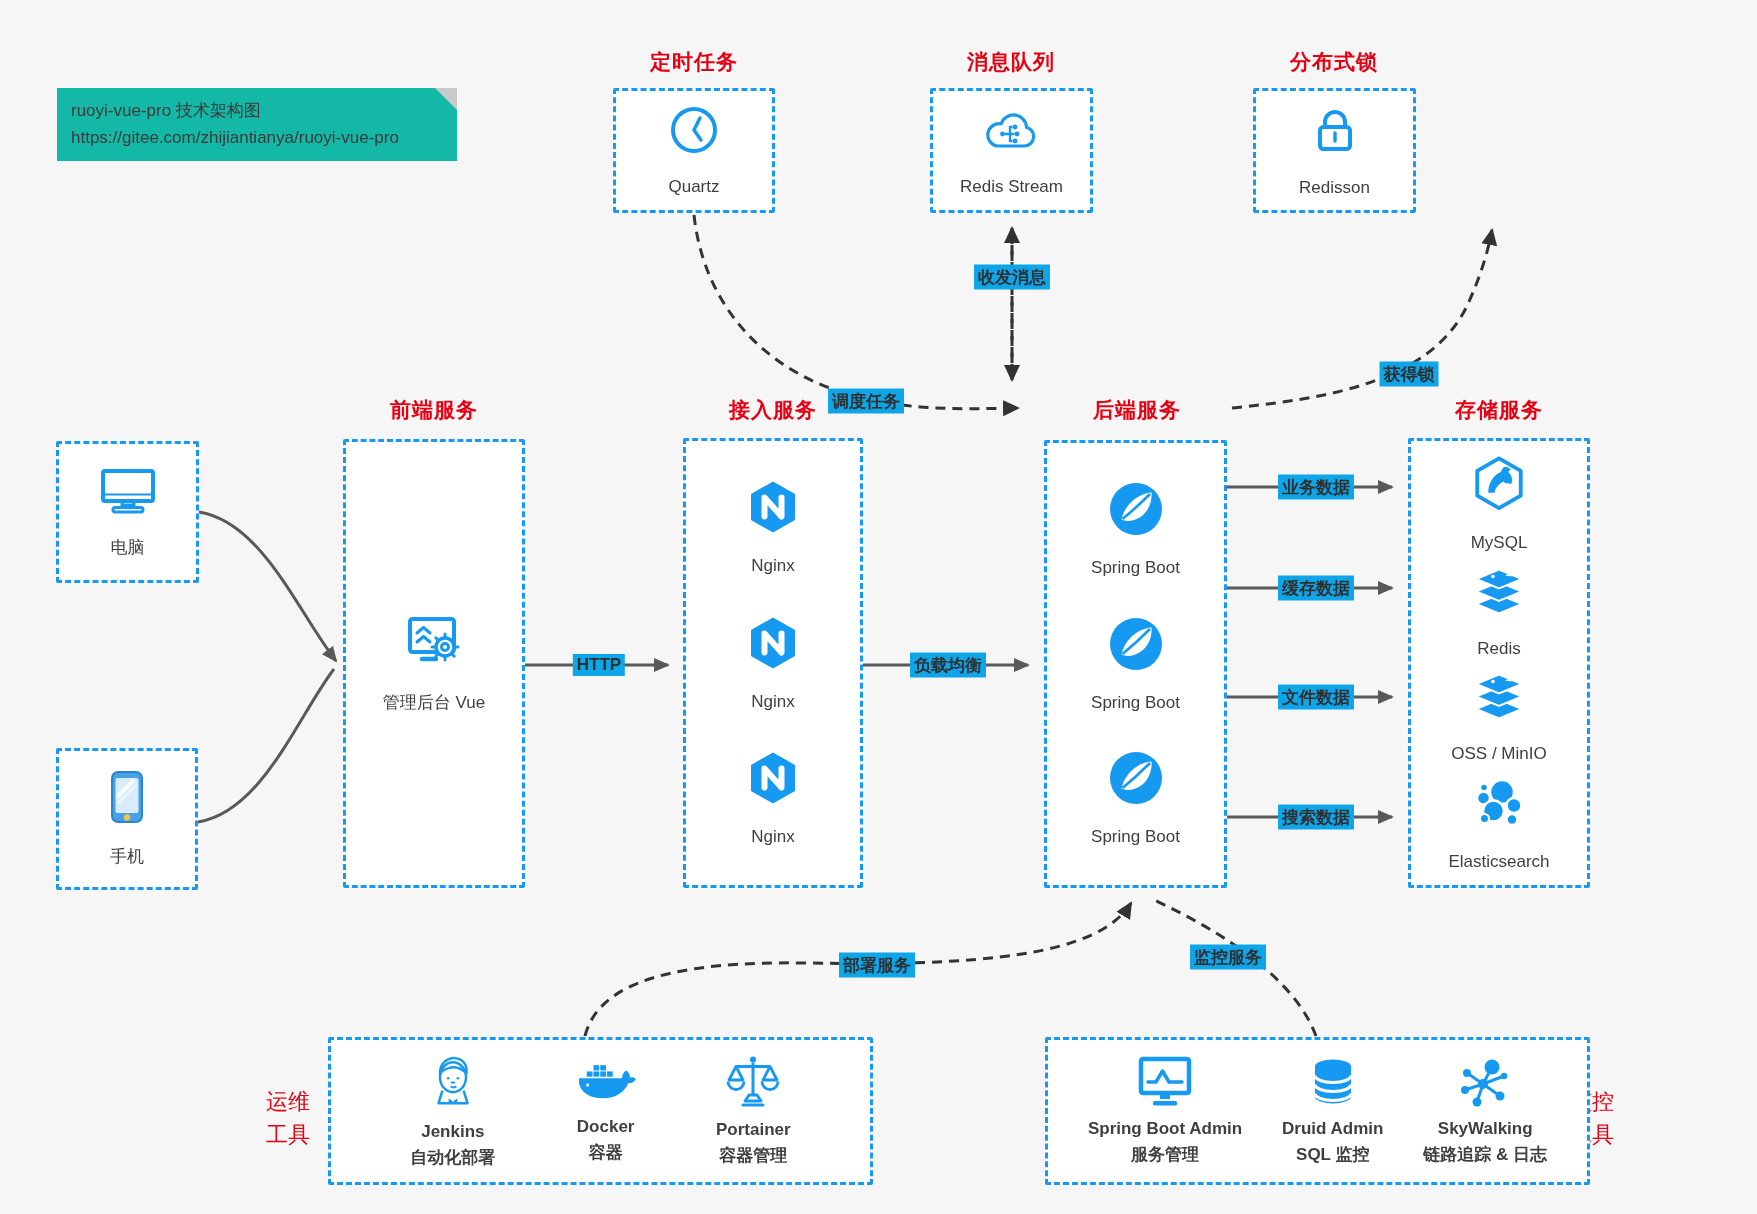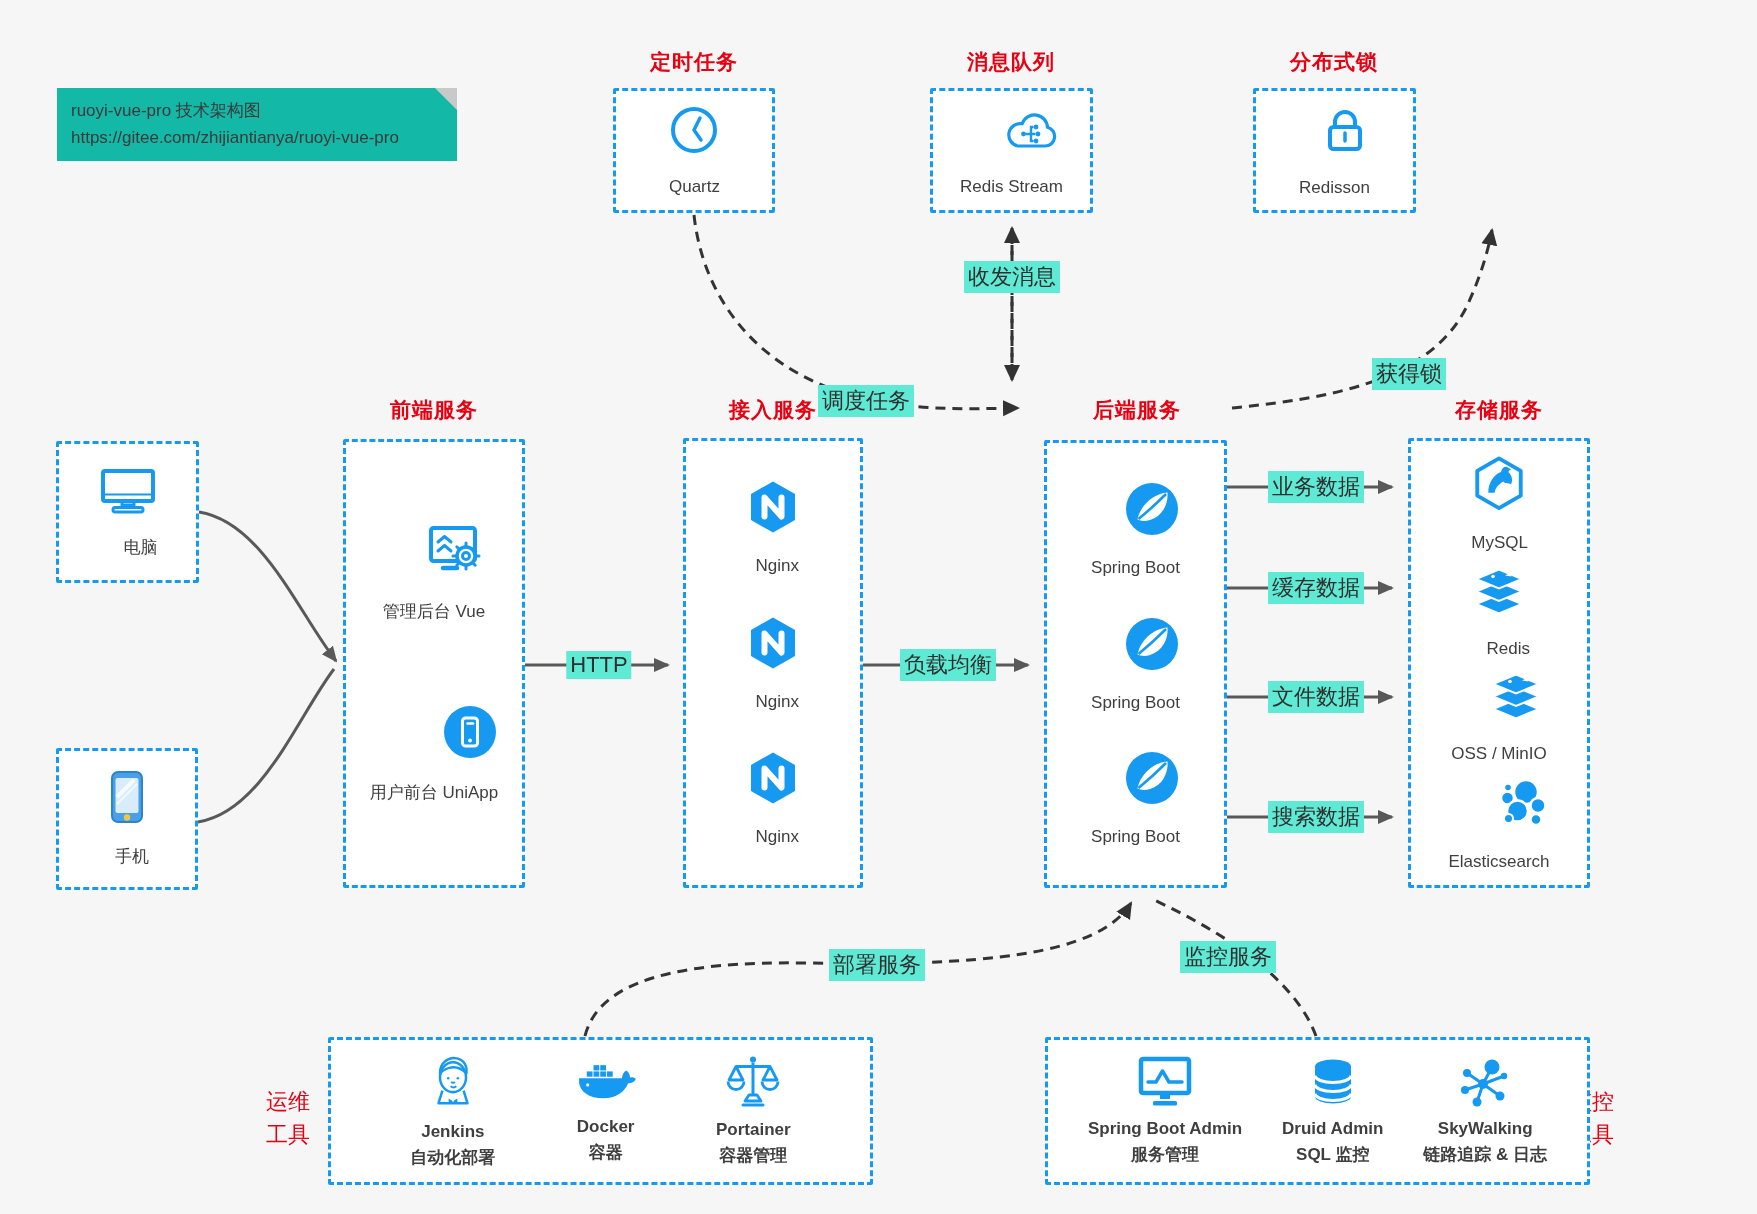--- a/index.html
+++ b/index.html
@@ -9,36 +9,36 @@
     font-family:"Liberation Sans","DejaVu Sans",sans-serif;
   }
   .canvas{position:absolute;inset:0;}
   svg.edges{position:absolute;left:0;top:0;pointer-events:none;}
   .dbox{
     position:absolute;box-sizing:border-box;
     border:3px dashed #1699f0;background:#ffffff;border-radius:2px;
   }
   .vbox{display:flex;flex-direction:column;align-items:center;justify-content:space-evenly;}
   .hbox{display:flex;flex-direction:row;align-items:center;justify-content:space-evenly;}
-  .node{display:flex;flex-direction:column;align-items:flex-end;gap:21px;}
+  .node{display:flex;flex-direction:column;align-items:center;gap:21px;}
   .node-label{font-size:17px;color:#3f3f3f;white-space:nowrap;}
   .tool{display:flex;flex-direction:column;align-items:center;gap:2px;}
   .tool .ic{margin-bottom:6px;}
   .tool-name,.tool-sub{font-size:17px;color:#3f3f3f;line-height:1.4;white-space:nowrap;font-weight:bold;}
   .red-title{
     position:absolute;transform:translateX(-50%);
     color:#e60012;font-size:21px;font-weight:bold;letter-spacing:1px;white-space:nowrap;
   }
   .side-label{
     position:absolute;transform:translateX(-50%);
     color:#e60012;font-size:22px;font-weight:normal;text-align:center;line-height:1.5;white-space:nowrap;
   }
   .edge-label{
     position:absolute;transform:translate(-50%,-50%);
-    background:#5eead4;padding:1px 4px;font-size:22px;color:#2f2f2f;white-space:nowrap;
+    background:#0ea5e9;padding:1px 4px;font-size:17px;color:#2f2f2f;white-space:nowrap;font-weight:bold;
   }
   .note{
     position:absolute;left:57px;top:88px;width:400px;box-sizing:border-box;
     background:#14b8a6;color:#3a3a3a;font-size:17px;line-height:1.6;
     padding:9px 14px 10px 14px;
   }
   .note-fold{position:absolute;top:0;right:0;}
   .ic{display:block;}
 </style>
 </head>
@@ -156,29 +156,20 @@
     <div class="node">
       <svg class="ic" width="60" height="56" viewBox="0 0 60 56">
         <rect x="6" y="5" width="44" height="33" rx="2.5" fill="none" stroke="#1699f0" stroke-width="4"></rect>
         <path d="M13,19 l6.5,-5.5 6.5,5.5 M13,28 l6.5,-5.5 6.5,5.5" fill="none" stroke="#1699f0" stroke-width="3" stroke-linecap="round" stroke-linejoin="round"></path>
         <path d="M50,33 H54 M47.4,39.4 L50.2,42.2 M41,42 V46 M34.6,39.4 L31.8,42.2 M32,33 H28 M34.6,26.6 L31.8,23.8 M41,24 V20 M47.4,26.6 L50.2,23.8" stroke="#1699f0" stroke-width="3" stroke-linecap="round"></path>
         <circle cx="41" cy="33" r="9" fill="#ffffff" stroke="#1699f0" stroke-width="3.5"></circle>
         <circle cx="41" cy="33" r="3.5" fill="none" stroke="#1699f0" stroke-width="3"></circle>
         <path d="M18,45 H32" stroke="#1699f0" stroke-width="4.5" stroke-linecap="round"></path>
       </svg>
       <div class="node-label">管理后台 Vue</div>
-    </div>
-    <div class="node">
-      <svg class="ic" width="56" height="56" viewBox="0 0 56 56">
-        <circle cx="28" cy="28" r="26" fill="#1699f0"></circle>
-        <rect x="20.5" y="14" width="15" height="28" rx="3" fill="none" stroke="#ffffff" stroke-width="3"></rect>
-        <path d="M25.5,19.5 H31" stroke="#ffffff" stroke-width="2.5" stroke-linecap="round"></path>
-        <circle cx="28" cy="36.5" r="1.9" fill="#ffffff"></circle>
-      </svg>
-      <div class="node-label">用户前台 UniApp</div>
     </div>
   </div>
 
   <div class="red-title" style="left:773px;top:396px">接入服务</div>
   <div class="dbox vbox" style="left:683px;top:438px;width:180px;height:450px">
     <div class="node">
       <svg class="ic" width="52" height="56" viewBox="0 0 52 56">
         <path d="M26,2.5 L48,15 V41 L26,53.5 L4,41 V15 Z" fill="#1699f0"></path>
         <path d="M17.5,37.5 V18.5 L34.5,37.5 V18.5" fill="none" stroke="#ffffff" stroke-width="6" stroke-linecap="round" stroke-linejoin="round"></path>
       </svg>

